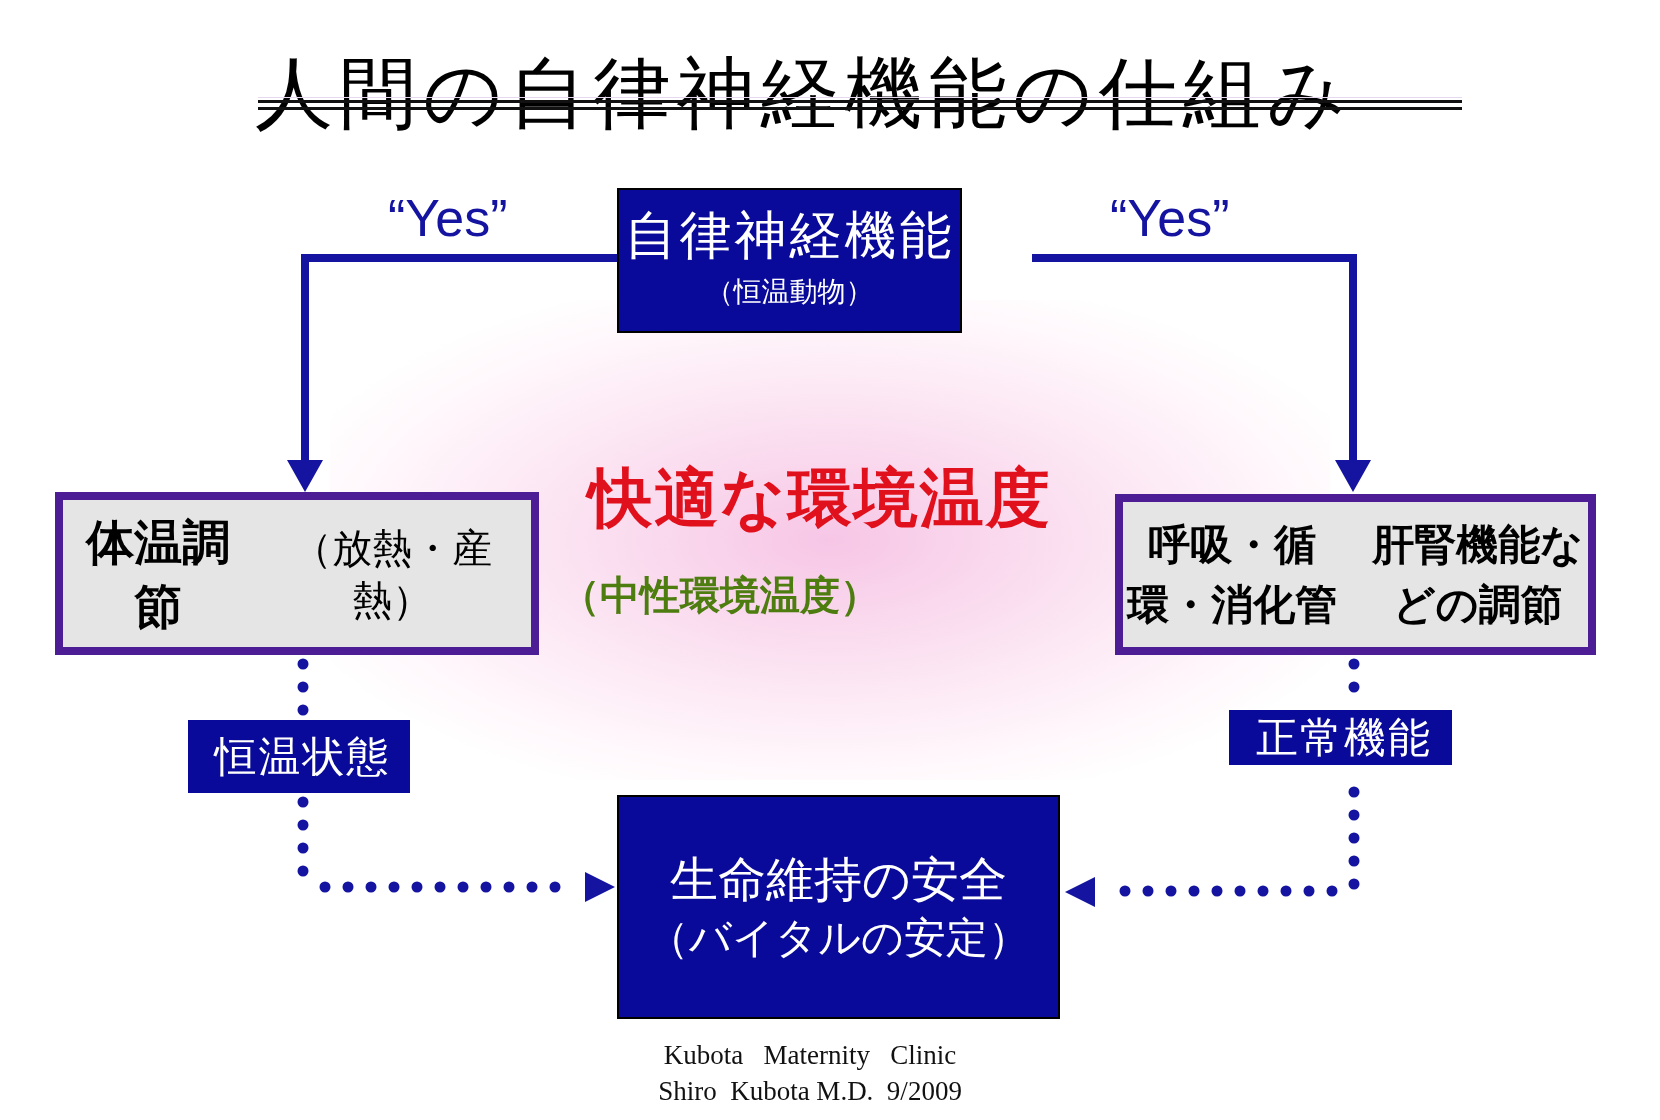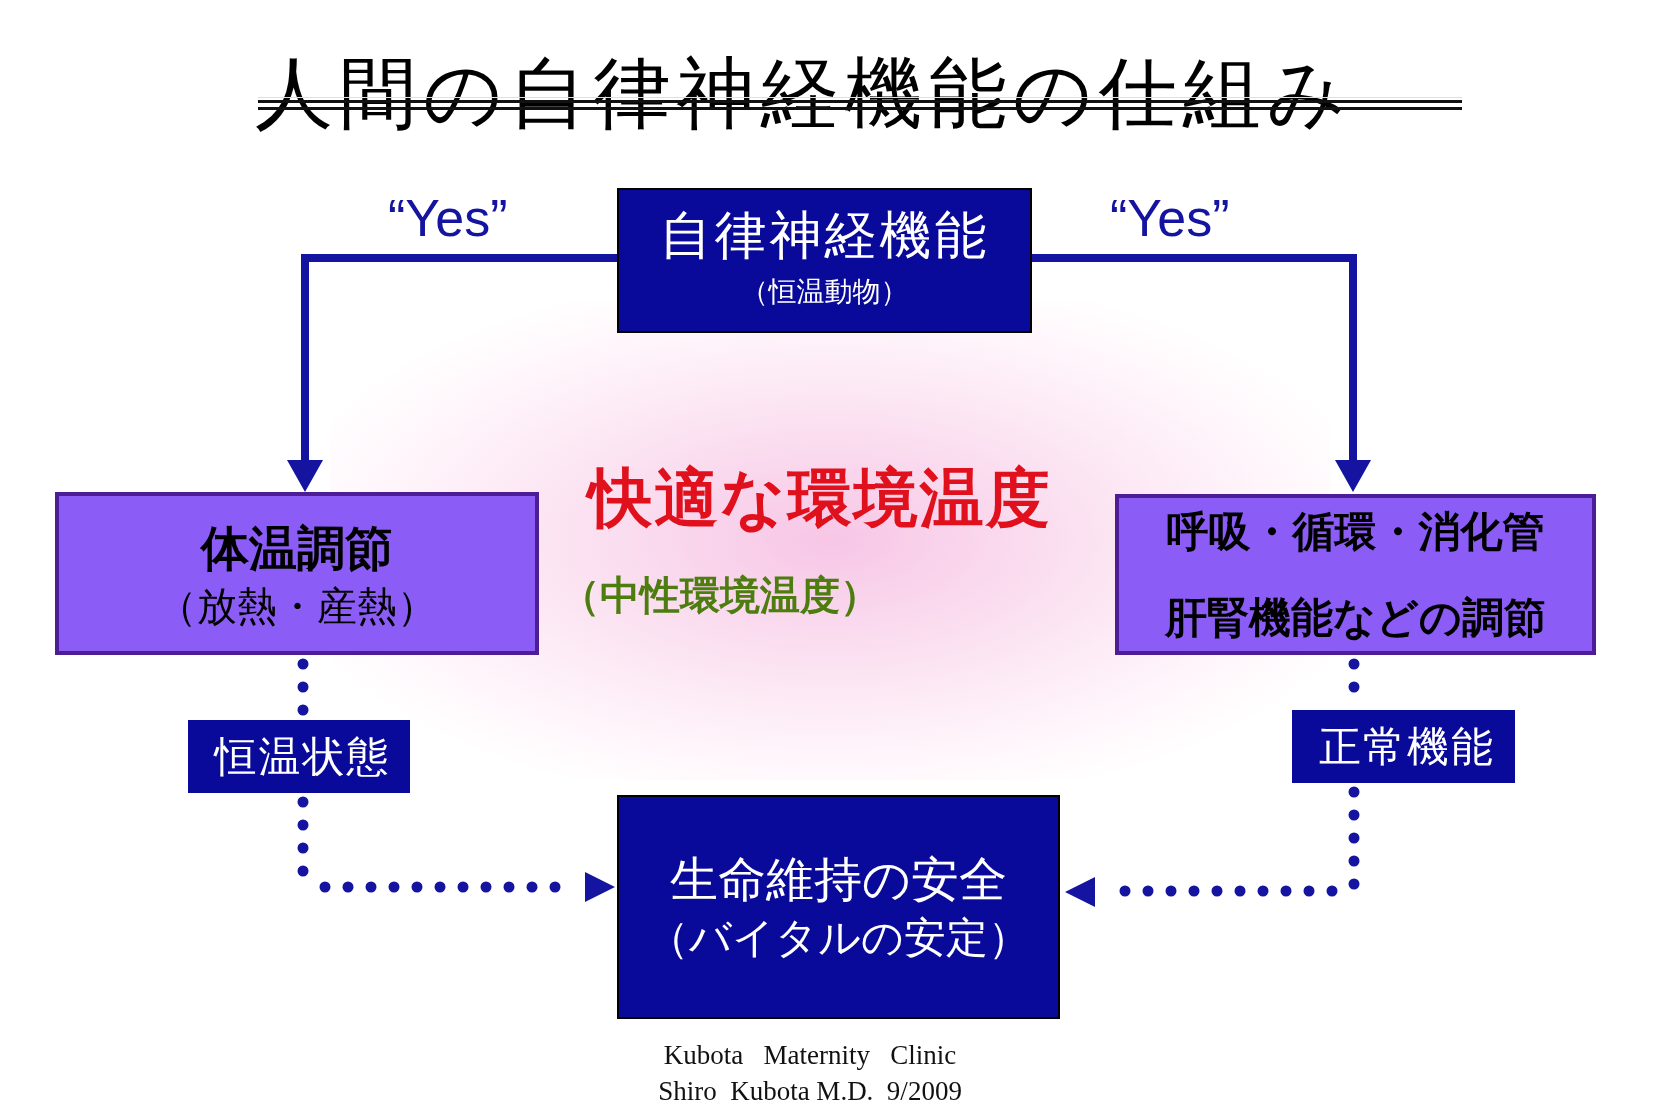--- a/index.html
+++ b/index.html
@@ -20,22 +20,22 @@
   .rule1 { position:absolute; left:258px; top:100px; width:1204px; height:3px; background:#111; }
   .rule2 { position:absolute; left:258px; top:107px; width:1204px; height:3px; background:#111; }
   .rule0 { position:absolute; left:258px; top:97px; width:1204px; height:1px; background:#e6d8ef; }
 
   .box-dark {
     position:absolute; background:#0a0a9a; border:2px solid #000; color:#fff;
     display:flex; flex-direction:column; align-items:center; justify-content:center;
     box-sizing:border-box; text-align:center;
   }
   .box-light {
-    position:absolute; background:#8b5cf6; border:4px solid #4c1d95; color:#000;
-    display:flex; flex-direction:column; align-items:center; justify-content:center;
+    position:absolute; background:#e5e5e5; border:8px solid #4c1d95; color:#000;
+    display:flex; flex-direction:row; align-items:center; justify-content:center;
     box-sizing:border-box; text-align:center; font-weight:bold;
   }
   .label-box {
     position:absolute; background:#0a0a9a; color:#fff;
     display:flex; align-items:center; justify-content:center; box-sizing:border-box;
     font-size:42px; letter-spacing:2px;padding-left:7px;
   }
   .yes {
     position:absolute; color:#1414a0; font-size:52px; font-family:"Liberation Sans", sans-serif;
   }
@@ -111,40 +111,40 @@
       <circle cx="1171" cy="891" r="5.5"></circle>
       <circle cx="1148" cy="891" r="5.5"></circle>
       <circle cx="1125" cy="891" r="5.5"></circle>
     </g>
   <polygon points="1095,877 1065,892 1095,907" fill="#1414a0"></polygon>
 </svg>
 
 <div class="yes" style="left:388px; top:188px;">“Yes”</div>
 <div class="yes" style="left:1110px; top:188px;">“Yes”</div>
 
-<div class="box-dark" style="left:617px; top:188px; width:415px; height:145px;">
+<div class="box-dark" style="left:617px; top:188px; width:345px; height:145px;">
   <div style="font-size:52px; letter-spacing:3px; line-height:62px;">自律神経機能</div>
   <div style="font-size:28px; line-height:52px;">（恒温動物）</div>
 </div>
 
 <div class="box-light" style="left:55px; top:492px; width:484px; height:163px;">
   <div style="font-size:48px; line-height:64px;">体温調節</div>
   <div style="font-size:40px; line-height:52px; font-weight:normal;">（放熱・産熱）</div>
 </div>
 
 <div class="box-light" style="left:1115px; top:494px; width:481px; height:161px;gap:26px;">
   <div style="font-size:42px; line-height:60px;">呼吸・循環・消化管</div>
   <div style="font-size:42px; line-height:60px;">肝腎機能などの調節</div>
 </div>
 
 <div class="center-main">快適な環境温度</div>
 <div class="center-sub">（中性環境温度）</div>
 
 <div class="label-box" style="left:188px; top:720px; width:222px; height:73px;">恒温状態</div>
-<div class="label-box" style="left:1292px; top:710px; width:223px; height:73px;">正常機能</div>
+<div class="label-box" style="left:1229px; top:710px; width:223px; height:55px;">正常機能</div>
 
 <div class="box-dark" style="left:617px; top:795px; width:443px; height:224px;">
   <div style="font-size:48px; line-height:62px;">生命維持の安全</div>
   <div style="font-size:42px; line-height:56px;">（バイタルの安定）</div>
 </div>
 
 <div class="credit" style="top:1040px;">Kubota   Maternity   Clinic</div>
 <div class="credit" style="top:1076px;">Shiro  Kubota M.D.  9/2009</div>
 
 </body></html>

